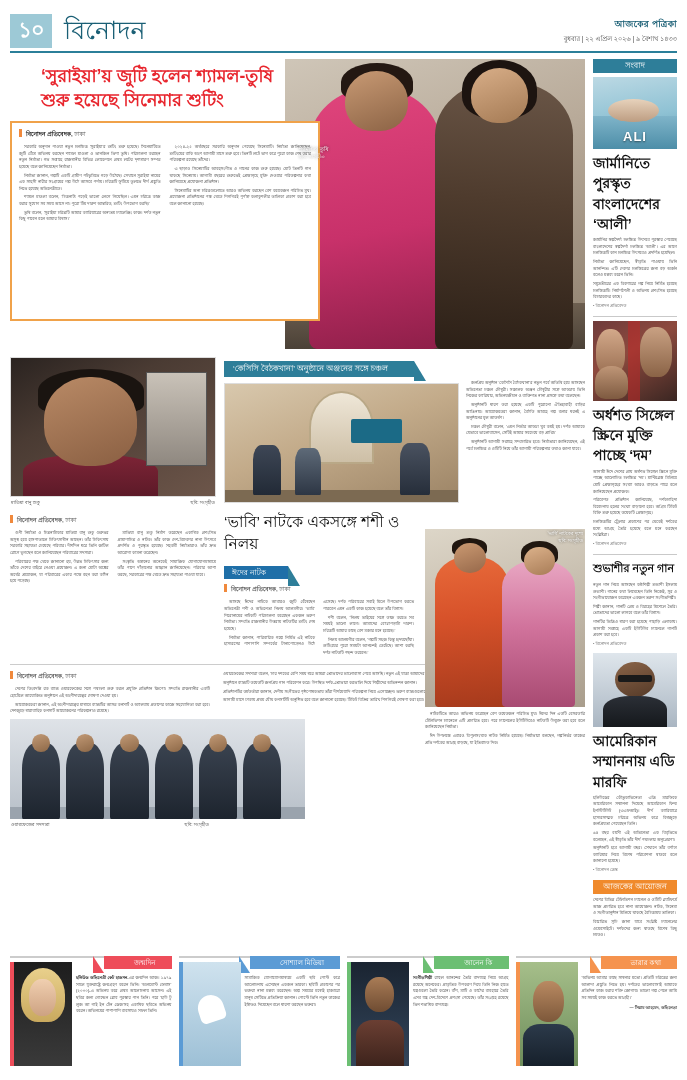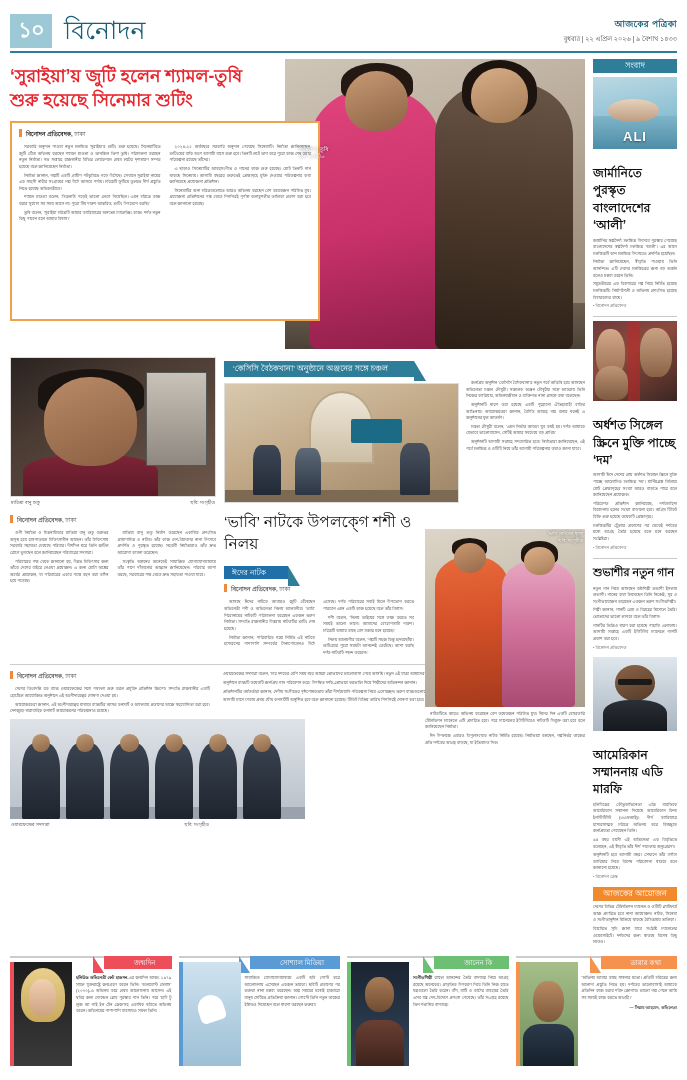--- a/index.html
+++ b/index.html
@@ -54,21 +54,21 @@
     background:#1d1410; border-radius:52% 52% 38% 38%; }
   .lp-floor { position:absolute; left:0; bottom:0; width:100%; height:16%;
     background:linear-gradient(#6d5f50,#4b4137); }
   .photo-caption {
     position:absolute; left:14px; top:86px; font-size:5.5px; color:#fff;
     text-shadow:0 0 3px rgba(0,0,0,.8); line-height:1.5; z-index:4;
   }
   .photo-caption .credit { font-size:4.8px; opacity:.92; }
 
   .lead-head {
-    position:relative; z-index:3; padding-top:6px; width:330px;
+    position:relative; z-index:3; padding-top:6px; width:330px;margin-left:31px;
   }
   .lead-head .h1 { font-size:17.5px; color:#e8262e; font-weight:bold; line-height:1.35; }
   .lead-head .h2 { font-size:17.5px; color:#e8262e; font-weight:bold; line-height:1.35; }
 
   .lead-text-box {
     position:absolute; left:0; top:62px; width:310px; height:200px;
     border:2px solid #f0a24a; background:#fff; padding:6px 7px; z-index:3;
   }
   .byline { font-size:6px; color:#111; font-weight:bold; margin-bottom:4px; }
   .byline span { font-weight:normal; color:#555; }
@@ -171,21 +171,21 @@
   .sp-dom .f3 { position:absolute; left:2%; bottom:2%; width:40%; height:42%;
     background:linear-gradient(#bf9677,#7e5a40); border-radius:46% 46% 30% 30%; }
   .sp-dom .band { position:absolute; left:42%; top:0; width:14%; height:100%; background:rgba(190,40,40,.55); }
   .sp-person { height:74px; background:linear-gradient(#dfe6ec,#aab6c2); }
   .sp-person .head { position:absolute; left:26%; top:12%; width:48%; height:48%;
     background:linear-gradient(160deg,#8a6448,#553a28); border-radius:50%; }
   .sp-person .glass { position:absolute; left:30%; top:30%; width:40%; height:9%;
     background:#1a1a1a; border-radius:2px; }
   .sp-person .suit { position:absolute; left:12%; bottom:0; width:76%; height:42%;
     background:linear-gradient(#2b2f36,#15181c); border-radius:42% 42% 0 0; }
-  .side-head { font-size:12px; line-height:1.45; color:#111; font-weight:bold; margin-top:16px; }
+  .side-head { font-size:14px; line-height:1.45; color:#111; font-weight:bold; margin-top:4px; }
   .side-txt { font-size:4.1px; line-height:1.62; color:#2d2d2d; text-align:justify; margin-top:3px; }
   .side-txt p { margin-bottom:2px; }
   .side-credit { font-size:4.1px; color:#555; margin-top:2px; }
   .side-div { border-top:1px solid #c9c9c9; margin:6px 0 0 0; }
   .side-subhead { font-size:11px; font-weight:bold; color:#111; margin-top:5px; }
 
   
   .bottom-strip { position:absolute; left:10px; bottom:6px; width:667px; height:118px; display:flex; gap:7px; }
   .bcell { flex:1; position:relative; border-top:2px solid #ccc; padding-top:4px; display:flex; gap:4px; }
   .btag {
@@ -317,21 +317,21 @@
             <div class="tiny" style="flex:1">
               <p>জনপ্রিয় অনুষ্ঠান ‘কেসিসি বৈঠকখানা’র নতুন পর্বে অতিথি হয়ে আসছেন অভিনেতা চঞ্চল চৌধুরী। সঞ্চালক অঞ্জন চৌধুরীর সঙ্গে আড্ডায় তিনি নিজের ক্যারিয়ার, অভিনয়জীবন ও ব্যক্তিগত নানা প্রসঙ্গে কথা বলেছেন।</p>
               <p>অনুষ্ঠানটি ধারণ করা হয়েছে একটি পুরোনো ঐতিহ্যবাহী বাড়ির আঙিনায়। আয়োজকেরা জানান, বৈঠকি আবহে গল্প বলার ধরনই এ অনুষ্ঠানের মূল আকর্ষণ।</p>
               <p>চঞ্চল চৌধুরী বলেন, ‘এমন নির্ভার আড্ডা খুব কমই হয়। দর্শক আমাকে যেভাবে ভালোবাসেন, সেটিই আমার সবচেয়ে বড় প্রাপ্তি।’</p>
               <p>অনুষ্ঠানটি আগামী সপ্তাহে সম্প্রচারিত হবে। নির্মাতারা জানিয়েছেন, এই পর্বে চলচ্চিত্র ও ওটিটি নিয়ে তাঁর আগামী পরিকল্পনার কথাও জানা যাবে।</p>
             </div>
           </div>
 
           
           <div style="margin-top:8px; position:relative;">
-            <div class="bhabi-head" style="width:190px">‘ভাবি’ নাটকে উপলক্গে শশী ও নিলয়</div>
+            <div class="bhabi-head" style="width:190px">‘ভাবি’ নাটকে একসঙ্গে শশী ও নিলয়</div>
             <div class="bhabi-photo">
               <div class="bh-m"></div>
               <div class="bh-m-hair"></div>
               <div class="bh-m-head"></div>
               <div class="bh-w"></div>
               <div class="bh-w-hair"></div>
               <div class="bh-w-head"></div>
               <div class="bhabi-cap">
                 <div>‘ভাবি’ নাটকের দৃশ্যে</div>
                 <div>ছবি: সংগৃহীত</div>

